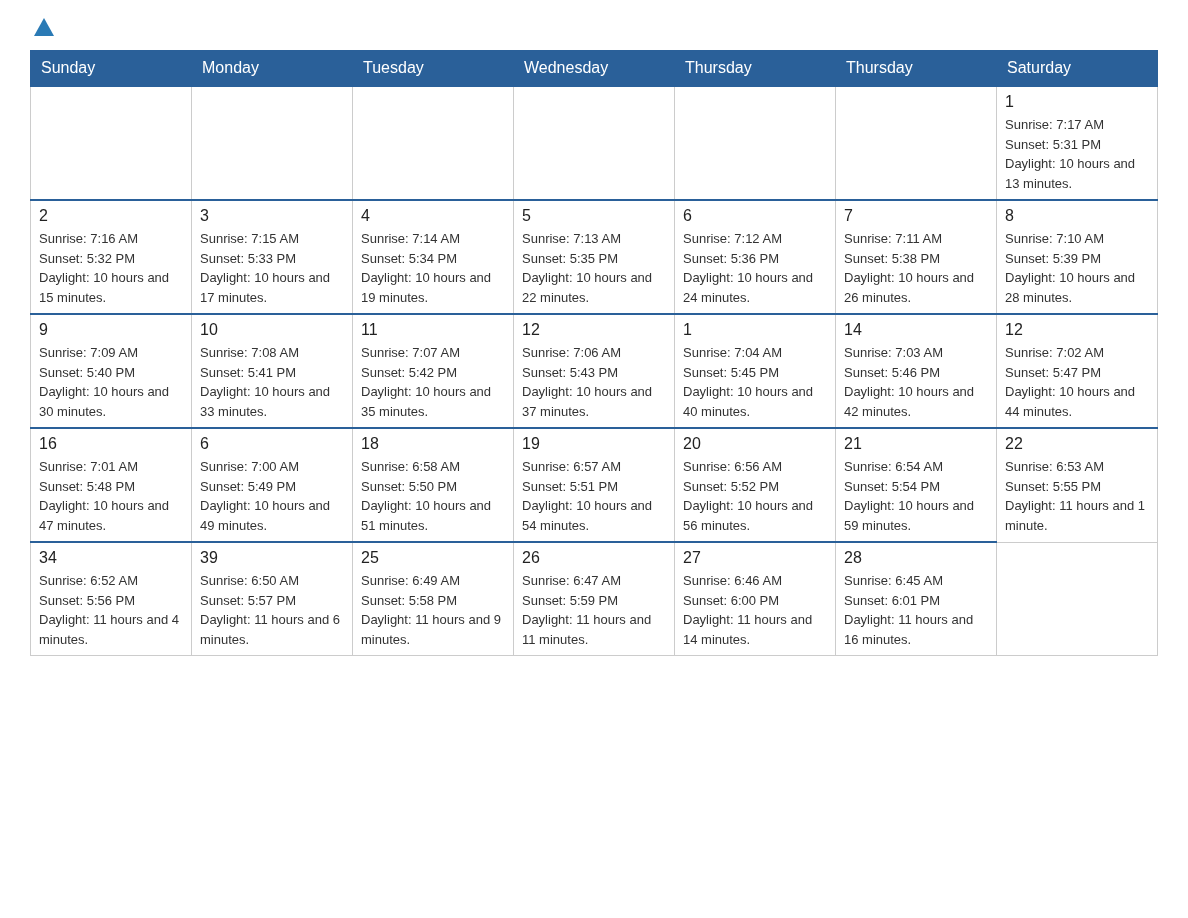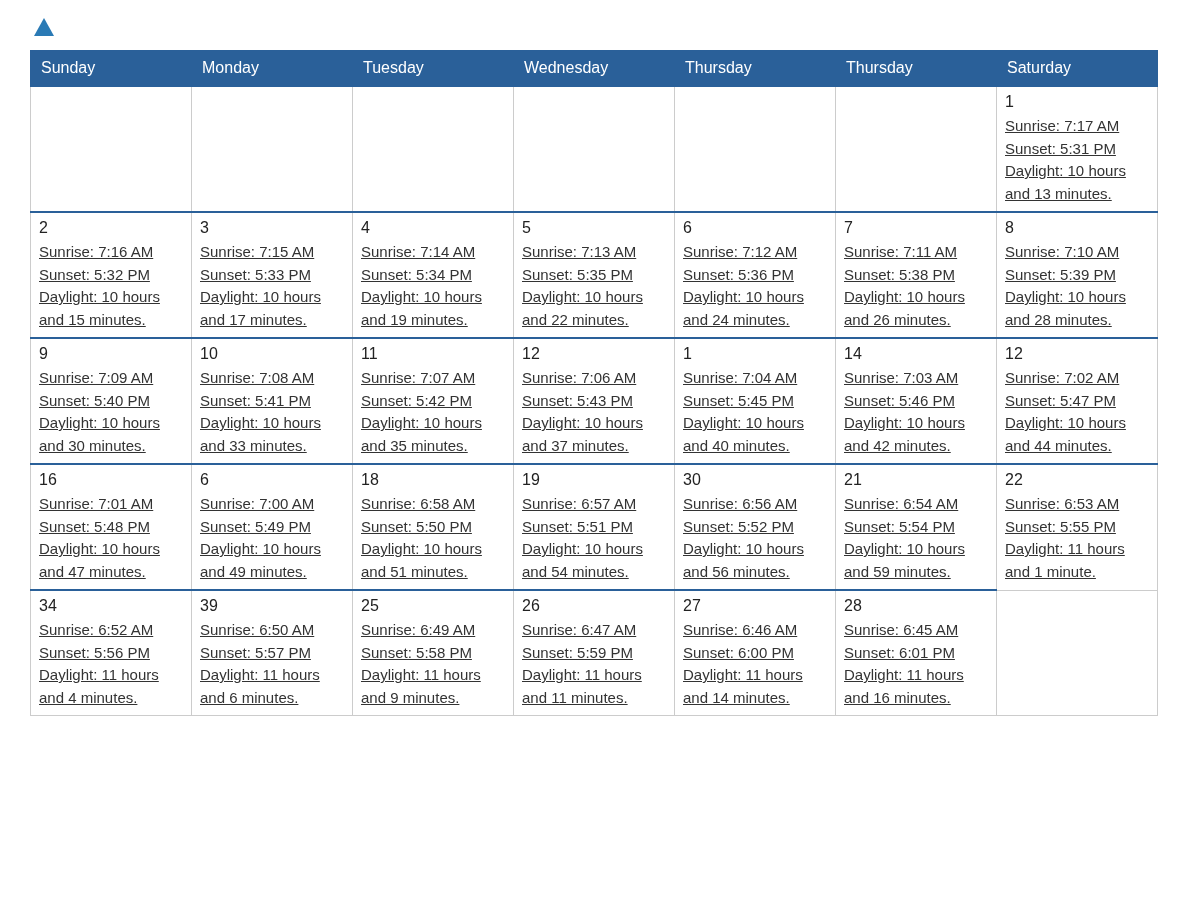--- a/index.html
+++ b/index.html
@@ -89,24 +89,23 @@
       border: 1px solid #ccc;
     }
     .day-number {
       font-size: 16px;
       font-weight: normal;
       color: #222;
       display: block;
       margin-bottom: 4px;
     }
     .day-info {
-      font-size: 15px;
+      font-size: 13px;
       line-height: 1.5;
       color: #333;
-      text-decoration: underline;
     }
     .calendar tr td:first-child {
       border-left: 1px solid #ccc;
     }
   </style>
 </head>
 <body>
 
 <div class="header-area">
   <div class="logo">
@@ -218,21 +217,21 @@
         </td>
         <td>
           <span class="day-number">18</span>
           <div class="day-info">Sunrise: 6:58 AM<br>Sunset: 5:50 PM<br>Daylight: 10 hours and 51 minutes.</div>
         </td>
         <td>
           <span class="day-number">19</span>
           <div class="day-info">Sunrise: 6:57 AM<br>Sunset: 5:51 PM<br>Daylight: 10 hours and 54 minutes.</div>
         </td>
         <td>
-          <span class="day-number">30</span>
+          <span class="day-number">20</span>
           <div class="day-info">Sunrise: 6:56 AM<br>Sunset: 5:52 PM<br>Daylight: 10 hours and 56 minutes.</div>
         </td>
         <td>
           <span class="day-number">21</span>
           <div class="day-info">Sunrise: 6:54 AM<br>Sunset: 5:54 PM<br>Daylight: 10 hours and 59 minutes.</div>
         </td>
         <td>
           <span class="day-number">22</span>
           <div class="day-info">Sunrise: 6:53 AM<br>Sunset: 5:55 PM<br>Daylight: 11 hours and 1 minute.</div>
         </td>

